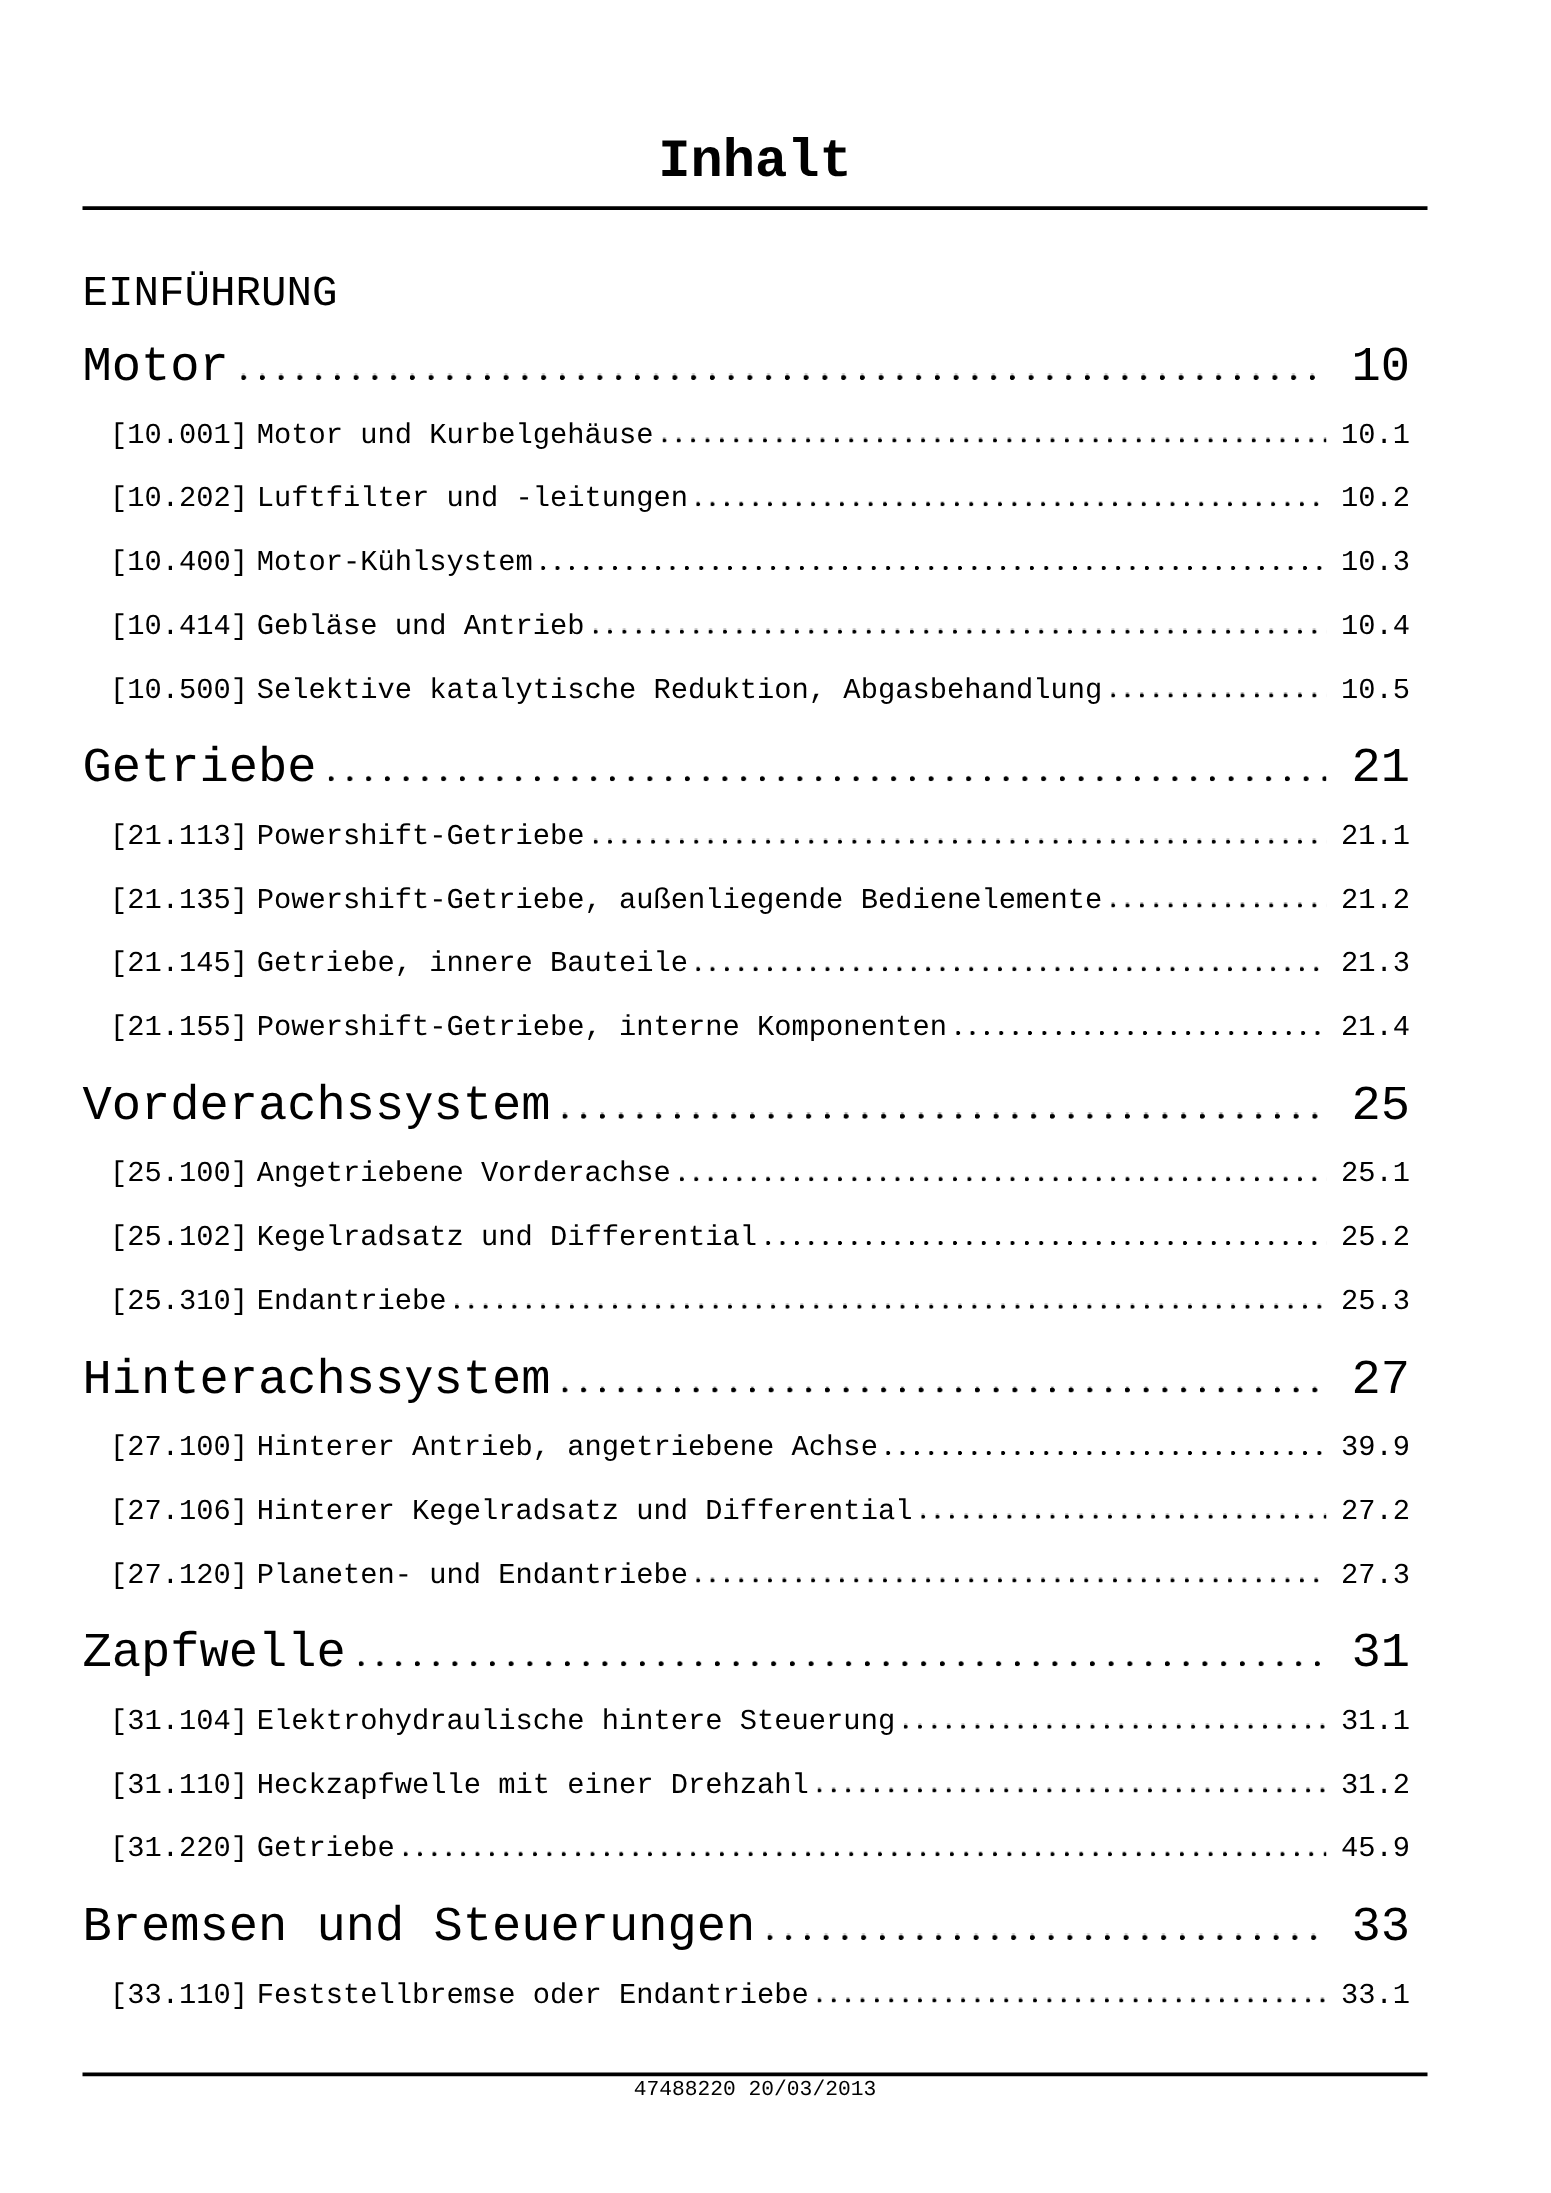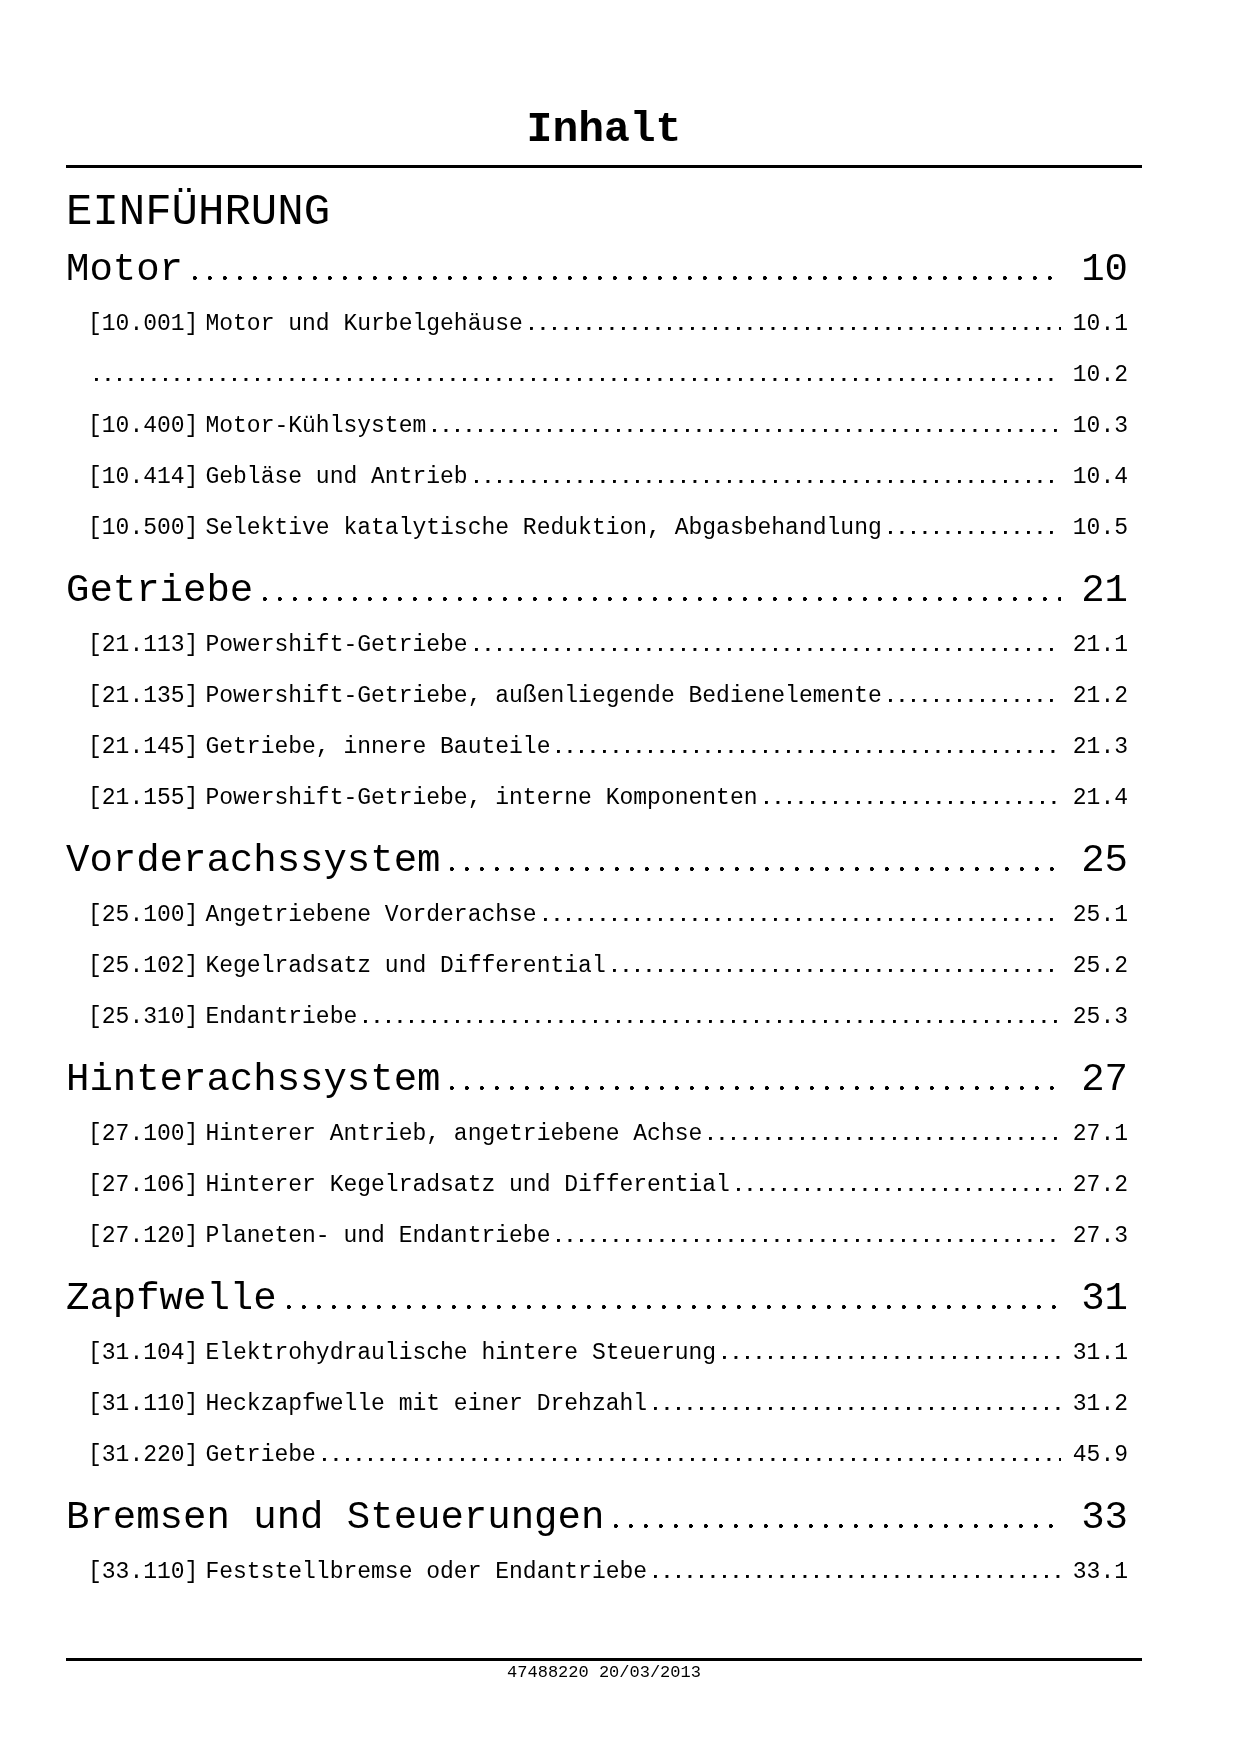--- a/index.html
+++ b/index.html
@@ -16,23 +16,23 @@
   .title {
     margin: 0;
     padding-top: 108px;
     font-size: 43px;
     line-height: 43px;
     font-weight: bold;
     text-align: center;
   }
   .rule { margin-top: 14px; height: 0; border-top: 3px solid #000; }
   .intro {
-    margin-top: 24px;
+    margin-top: 48px;
     margin-bottom: 10px;
-    font-size: 44px;
+    font-size: 34px;
     line-height: 40px;
   }
   .toc { padding-right: 14px; }
   .row { display: flex; align-items: baseline; }
   .row .lbl { white-space: nowrap; }
   .pg { white-space: nowrap; }
   .section {
     font-size: 39px;
     line-height: 40px;
     padding-top: 8px;
@@ -94,20 +94,21 @@
         <span class="lbl">Motor</span>
         <span class="leader"></span>
         <span class="pg">10</span>
       </div>
       <div class="row entry">
         <span class="lbl"><span class="code">[10.001]</span><span>Motor und Kurbelgehäuse</span></span>
         <span class="leader"></span>
         <span class="pg">10.1</span>
       </div>
       <div class="row entry">
+        <span class="lbl"><span class="code">[10.202]</span><span>Luftfilter und -leitungen</span></span>
         <span class="leader"></span>
         <span class="pg">10.2</span>
       </div>
       <div class="row entry">
         <span class="lbl"><span class="code">[10.400]</span><span>Motor-Kühlsystem</span></span>
         <span class="leader"></span>
         <span class="pg">10.3</span>
       </div>
       <div class="row entry">
         <span class="lbl"><span class="code">[10.414]</span><span>Gebläse und Antrieb</span></span>
@@ -168,21 +169,21 @@
       </div>
 
       <div class="row section">
         <span class="lbl">Hinterachssystem</span>
         <span class="leader"></span>
         <span class="pg">27</span>
       </div>
       <div class="row entry">
         <span class="lbl"><span class="code">[27.100]</span><span>Hinterer Antrieb, angetriebene Achse</span></span>
         <span class="leader"></span>
-        <span class="pg">27.1</span>
+        <span class="pg">39.9</span>
       </div>
       <div class="row entry">
         <span class="lbl"><span class="code">[27.106]</span><span>Hinterer Kegelradsatz und Differential</span></span>
         <span class="leader"></span>
         <span class="pg">27.2</span>
       </div>
       <div class="row entry">
         <span class="lbl"><span class="code">[27.120]</span><span>Planeten- und Endantriebe</span></span>
         <span class="leader"></span>
         <span class="pg">27.3</span>

